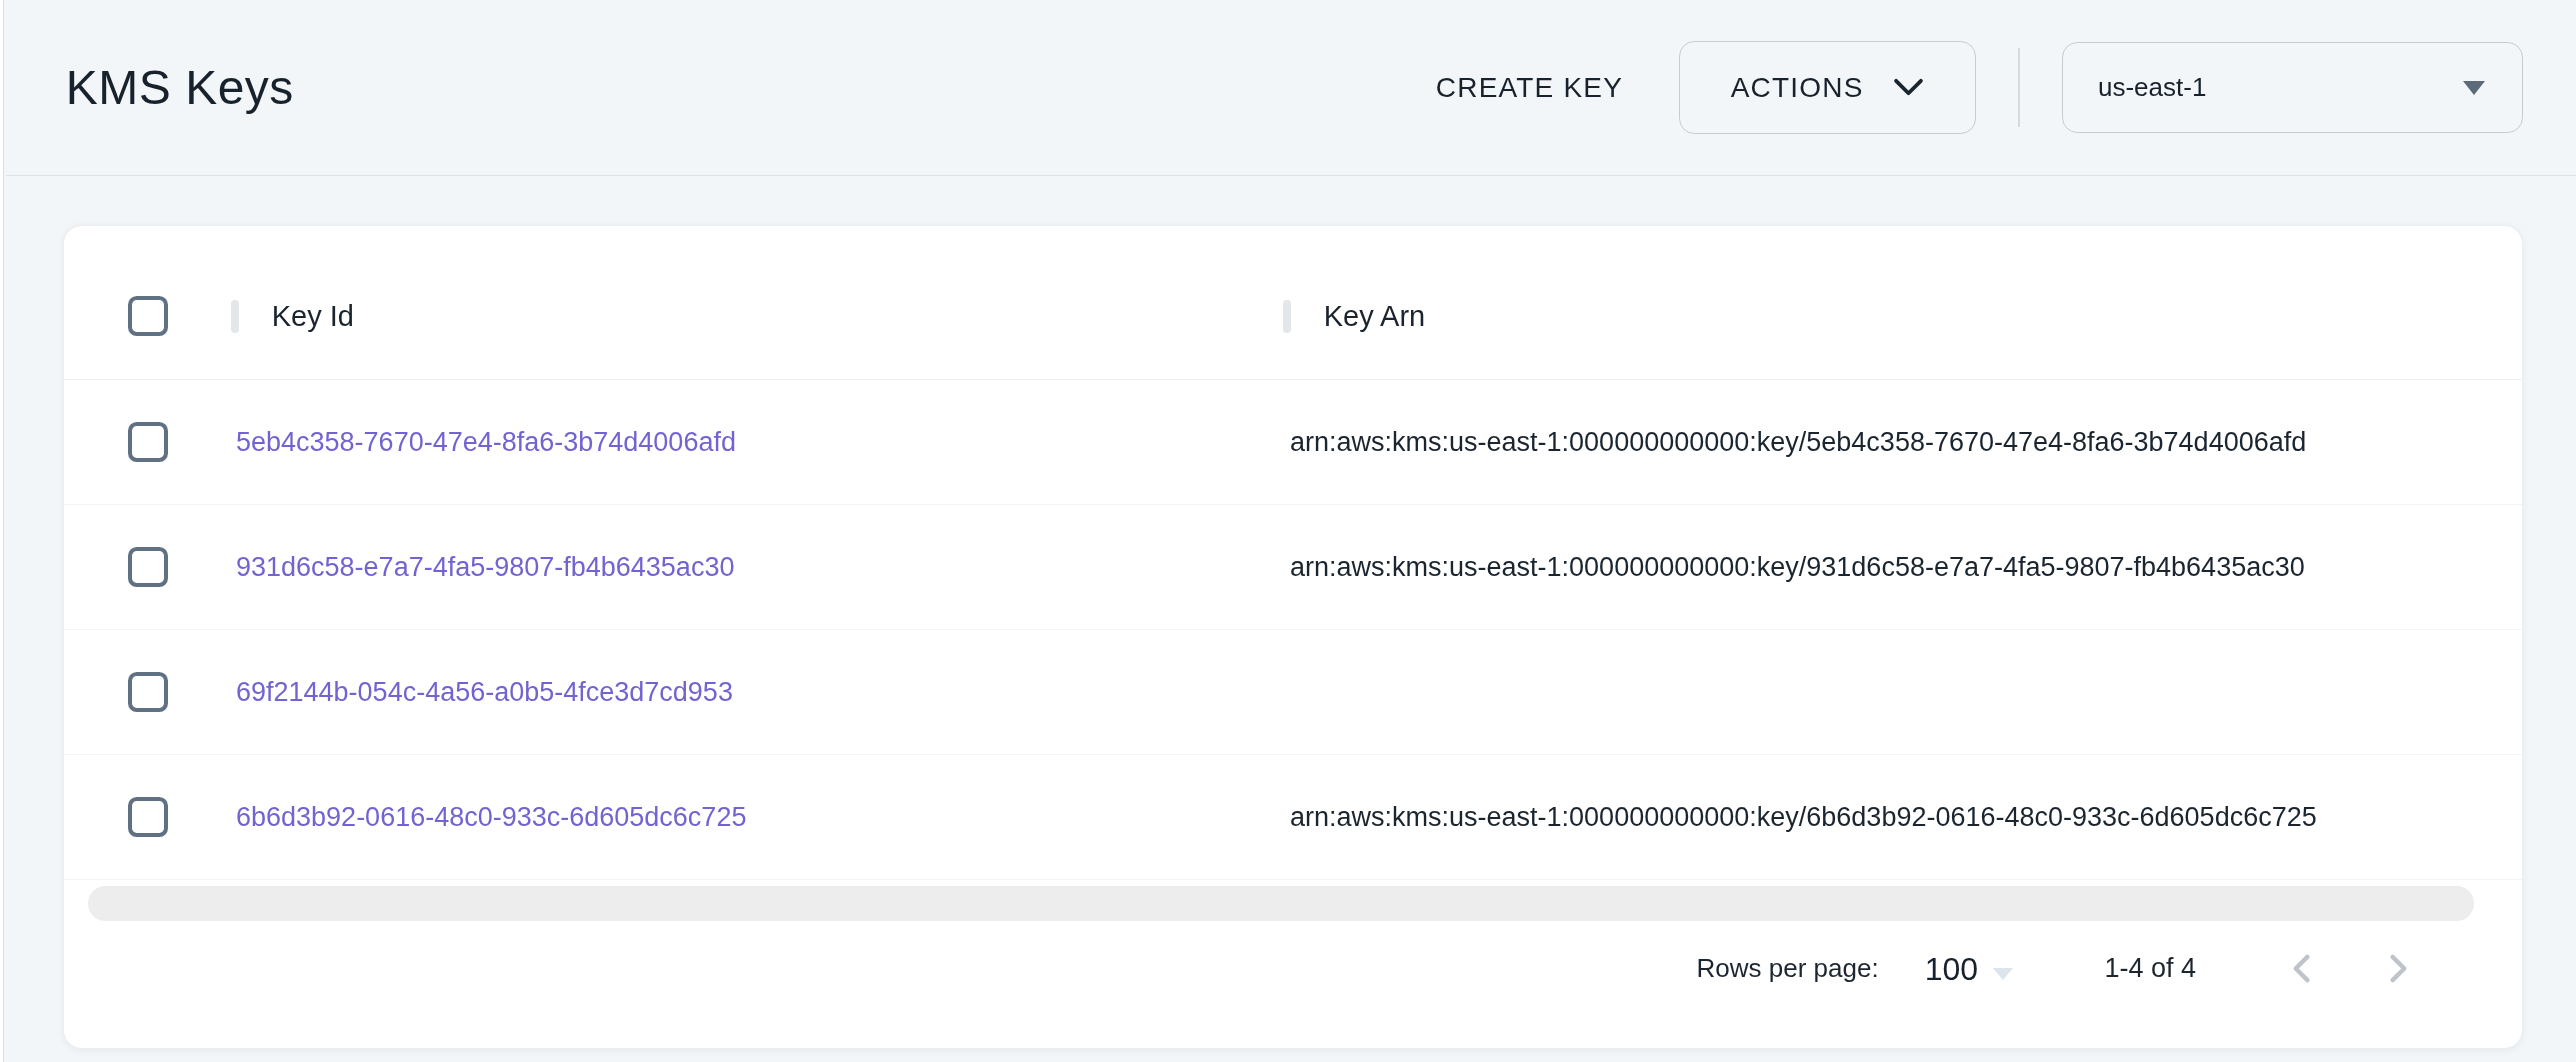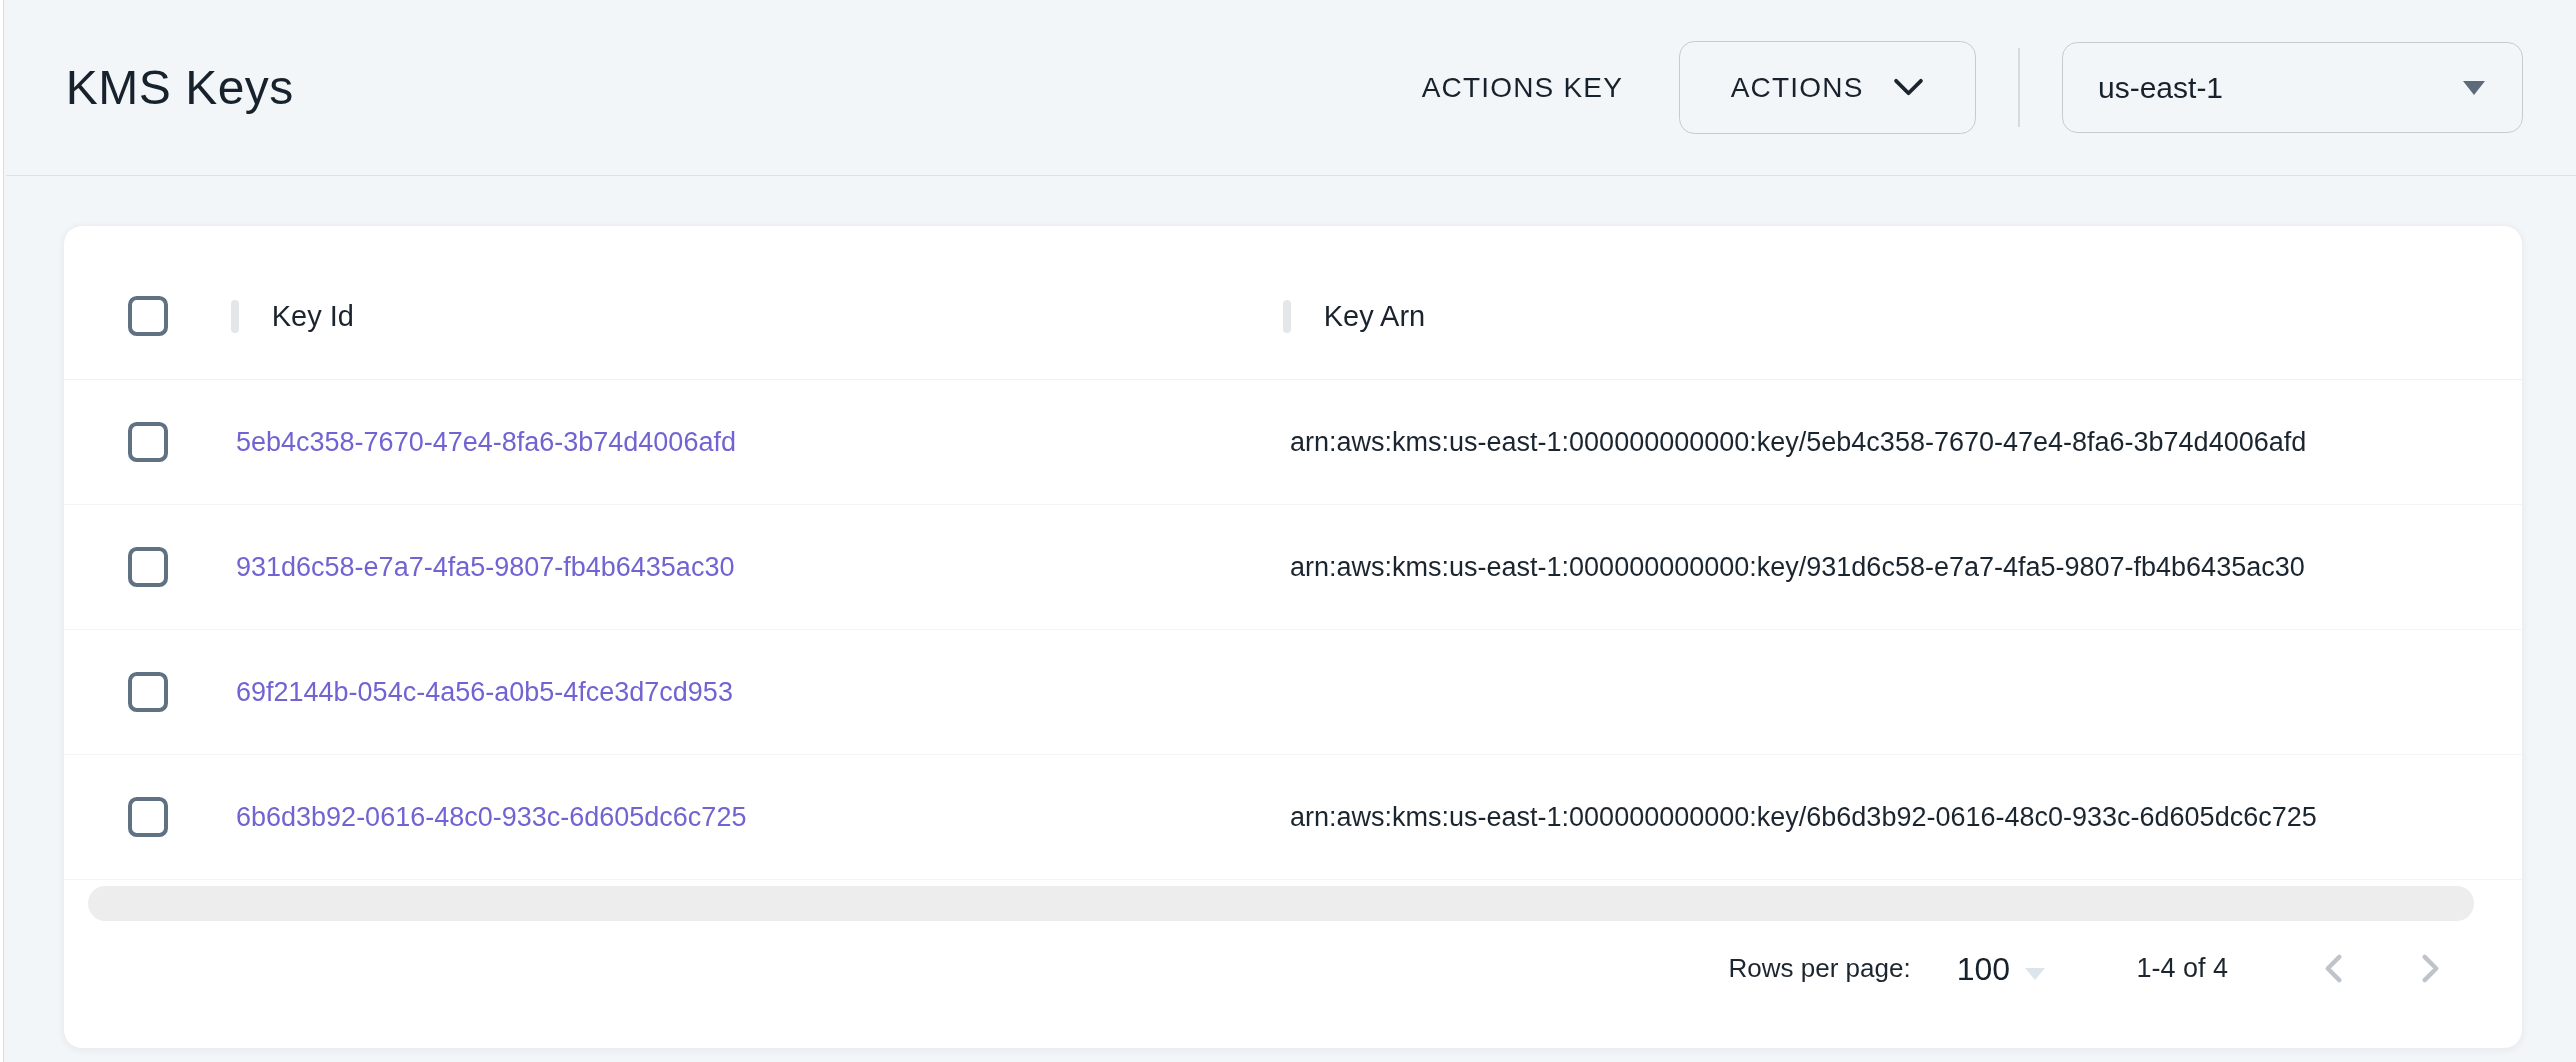--- a/index.html
+++ b/index.html
@@ -33,21 +33,21 @@
     background:transparent; cursor:pointer;
     display:flex; align-items:center; justify-content:center; gap:28px;
     font-family:inherit; font-size:28px; font-weight:500; letter-spacing:1.2px; color:#18222d;
   }
   .header-divider { width:1.9px; height:79px; background:#d5dade; margin:0 42px; }
   .region-select {
     width:461px; height:91px; border:1.9px solid #c6cbcf; border-radius:15.4px;
     background:transparent; cursor:pointer;
     display:flex; align-items:center; justify-content:space-between;
     padding:0 37px 0 35px;
-    font-size:30px; color:#18222d;
+    font-size:26px; color:#18222d;
   }
   .tri-down { width:0; height:0; border-left:11.6px solid transparent; border-right:11.6px solid transparent; border-top:14.5px solid #5c6b79; }
 
   
   .card {
     position:absolute; left:63px; top:225px; width:2460px; height:824px;
     background:#ffffff; border:1px solid #eceff2; border-radius:19px;
     box-shadow:0 1.9px 7.7px rgba(25,39,52,0.06);
     display:flex; flex-direction:column; overflow:hidden;
   }
@@ -73,41 +73,41 @@
   
   .scroll-zone { height:48px; position:relative; }
   .hscrollbar {
     position:absolute; left:24px; top:5.8px; width:2386px; height:35px;
     border-radius:17.4px; background:#ededee; cursor:pointer;
   }
 
   
   .pagination {
     flex:1; display:flex; align-items:center; justify-content:flex-end;
-    padding:0 75px 39px 0;
+    padding:0 107px 39px 0;
   }
   .rpp-label { font-size:26px; color:#1c2630; }
   .rpp-select { display:flex; align-items:flex-end; gap:15.4px; margin-left:46px; cursor:pointer; background:none; border:none; font-family:inherit; }
   .rpp-value { font-size:32px; color:#18222d; line-height:1; }
   .caret-down { width:0; height:0; border-left:10.6px solid transparent; border-right:10.6px solid transparent; border-top:12.5px solid #dbe5eb; margin-bottom:4.8px; }
   .range-label { font-size:27px; margin-left:91px; color:#1c2630; }
   .page-btn { background:none; border:none; cursor:pointer; color:var(--disabled_icon,#bec4c9); display:flex; align-items:center; }
   .page-btn.prev { margin-left:89px; }
   .page-btn.next { margin-left:60px; }
 </style>
 </head>
 <body>
 
 <div class="left-edge"></div>
 
 <header class="page-header">
   <h1 class="page-title">KMS Keys</h1>
   <div class="header-spacer"></div>
 
-  <button class="btn-text">ACTIONS KEY</button>
+  <button class="btn-text">CREATE KEY</button>
 
   <button class="btn-outlined">
     <span>ACTIONS</span>
     <span style="display:flex;">
       <svg width="33" height="21" viewBox="0 0 34 22">
           <polyline points="4,4 17,17 30,4" fill="none" stroke="#1b2530" stroke-width="4" stroke-linecap="round" stroke-linejoin="round"></polyline>
         </svg>
     </span>
   </button>
 

